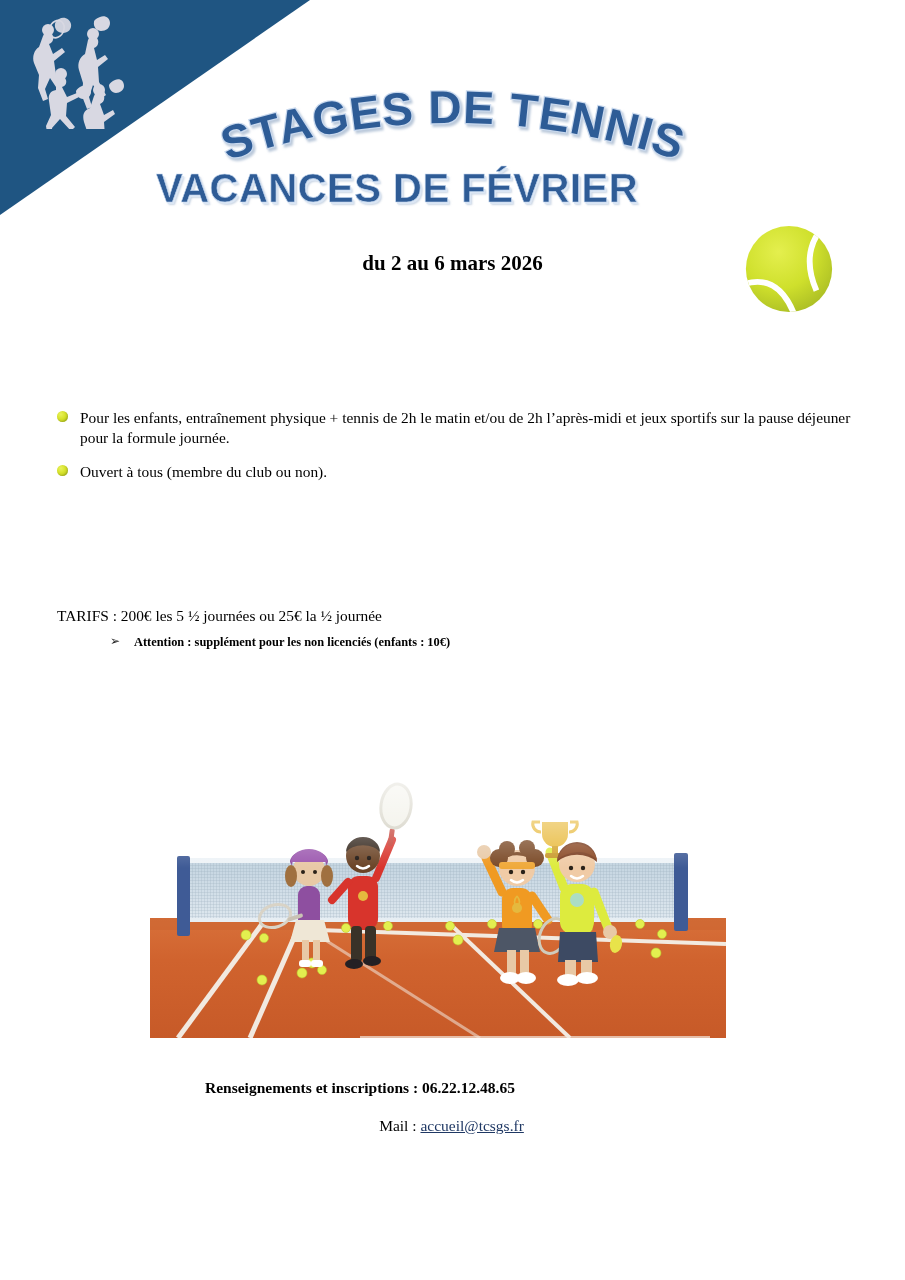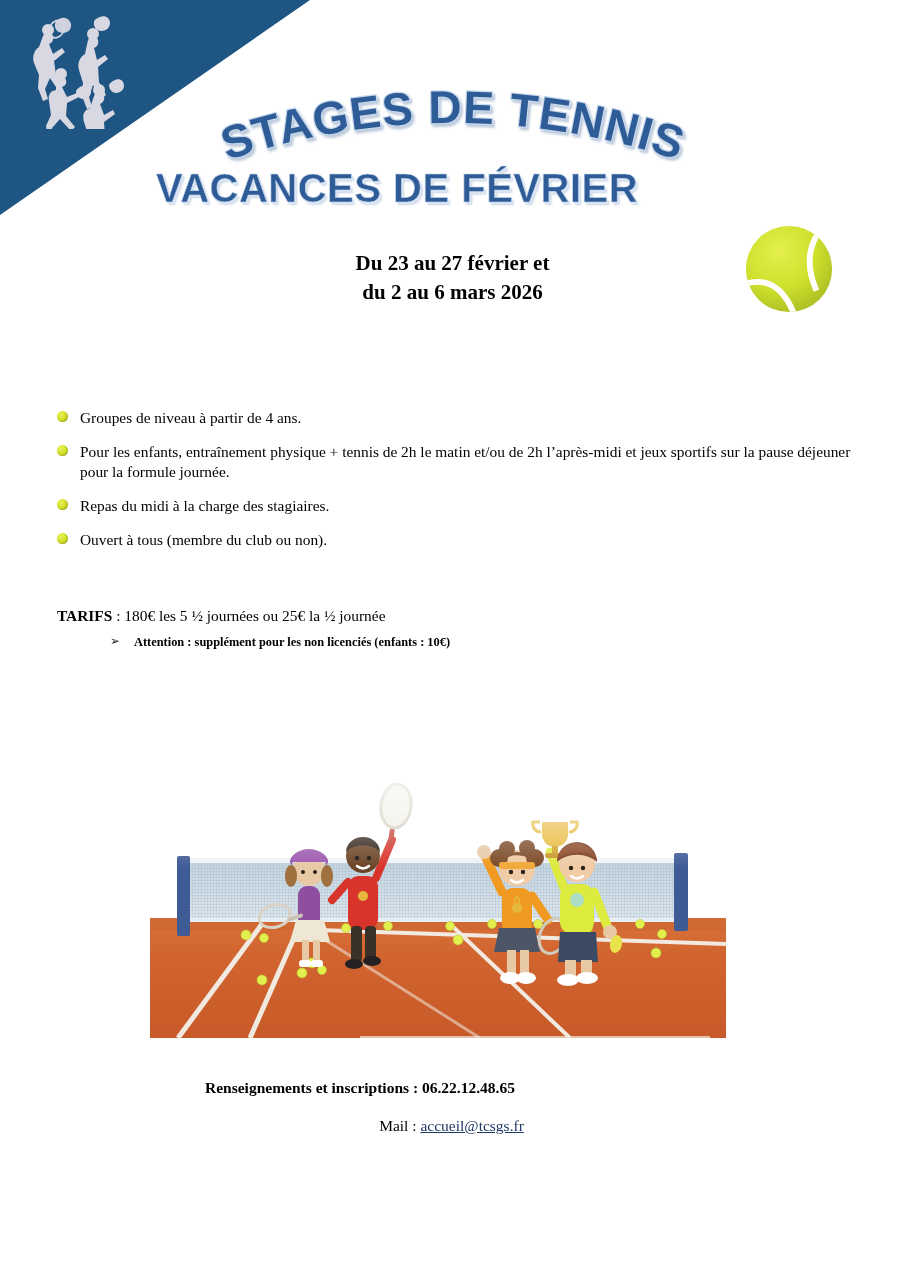--- a/index.html
+++ b/index.html
@@ -111,21 +111,21 @@
   }
 
   
   #tarifs {
     position: absolute;
     left: 57px; top: 605px;
     width: 700px;
     font-size: 15.4px;
     line-height: 21px;
   }
-  #tarifs .tarif-label { font-weight: bold; margin-top: 21px; }
+  #tarifs .tarif-label { font-weight: normal; margin-top: 21px; }
   #tarifs .tarif-line-2 {
     display: block;
     padding-left: 85px;
   }
   #attention-row {
     position: relative;
     margin-top: 8px;
     padding-left: 77px;
     font-size: 12.4px;
     font-weight: bold;
@@ -209,21 +209,20 @@
     </defs>
     <text class="arc-text" filter="url(#titleshadow)">
       <textPath href="#arcpath" startOffset="50%" text-anchor="middle">STAGES DE TENNIS</textPath>
     </text>
   </svg>
 </div>
 
 <div id="title-sub">VACANCES DE FÉVRIER</div>
 
 <div id="dates">
-  <span class="date-line">Du 23 au 27 février et</span>
   <span class="date-line">du 2 au 6 mars 2026</span>
 </div>
 
 <svg id="tennis-ball-deco" viewBox="0 0 100 100">
   <defs>
     <radialGradient id="ballgrad" cx="38%" cy="30%" r="78%">
       <stop offset="0%" stop-color="#e4ef4e"></stop>
       <stop offset="55%" stop-color="#cfe02c"></stop>
       <stop offset="100%" stop-color="#a8bb24"></stop>
     </radialGradient>
@@ -234,38 +233,30 @@
   <circle cx="50" cy="50" r="44" fill="url(#ballgrad)"></circle>
   <g clip-path="url(#ballclip)" fill="none" stroke="#ffffff" stroke-width="6">
     <path d="M 96 -2 C 72 14 64 40 78 72"></path>
     <path d="M 2 66 C 26 58 44 66 56 98"></path>
   </g>
 </svg>
 
 <div id="feature-list">
   <div class="feature-item">
     <span class="ball-bullet"></span>
-    <span>Groupes de niveau à partir de 4 ans.</span>
-  </div>
-  <div class="feature-item">
-    <span class="ball-bullet"></span>
     <span>Pour les enfants, entraînement physique + tennis de 2h le matin et/ou de 2h l’après-midi et jeux sportifs sur la pause déjeuner pour la formule journée.</span>
-  </div>
-  <div class="feature-item">
-    <span class="ball-bullet"></span>
-    <span>Repas du midi à la charge des stagiaires.</span>
   </div>
   <div class="feature-item">
     <span class="ball-bullet"></span>
     <span>Ouvert à tous (membre du club ou non).</span>
   </div>
 </div>
 
 <div id="tarifs">
-  <span class="tarif-label">TARIFS</span><span> : </span><span>180€ les 5 ½ journées ou 25€ la ½ journée</span>
+  <span class="tarif-label">TARIFS</span><span> : </span><span>200€ les 5 ½ journées ou 25€ la ½ journée</span>
   <div id="attention-row">
     <span class="arrow-bullet">➢</span>
     <span>Attention : supplément pour les non licenciés (enfants : 10€)</span>
   </div>
 </div>
 
 <div id="court-photo">
   <svg viewBox="0 0 576 290" width="576" height="290">
     <defs>
       <linearGradient id="clay" x1="0" y1="0" x2="0" y2="1">

